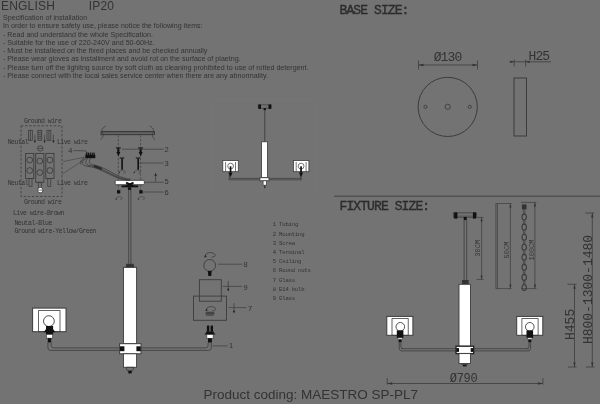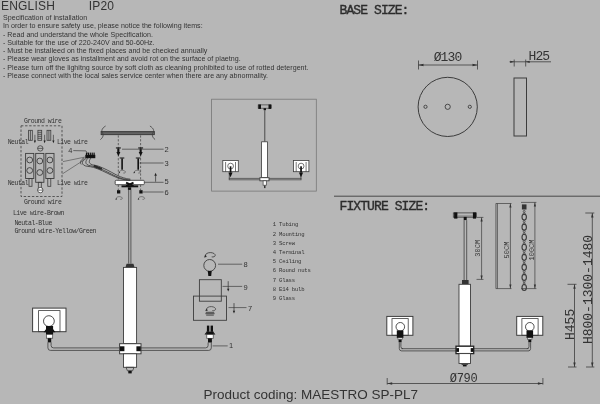--- a/index.html
+++ b/index.html
@@ -1,16 +1,16 @@
 <!DOCTYPE html>
 <html><head>
 <meta charset="utf-8">
 <style>
   html,body{margin:0;padding:0;background:#fff;}
-  #page{position:relative;width:600px;height:404px;background:#fca5a5;overflow:hidden;filter:grayscale(1);}
+  #page{position:relative;width:600px;height:404px;background:#737373;overflow:hidden;filter:grayscale(1);}
   svg{position:absolute;left:0;top:0;}
   text{fill:#333;}
   .sans{font-family:"Liberation Sans",sans-serif;}
   .mono{font-family:"Liberation Mono",monospace;}
 </style>
 </head>
 <body>
 <div id="page">
 <svg width="600" height="404" viewBox="0 0 600 404">
 <defs>

